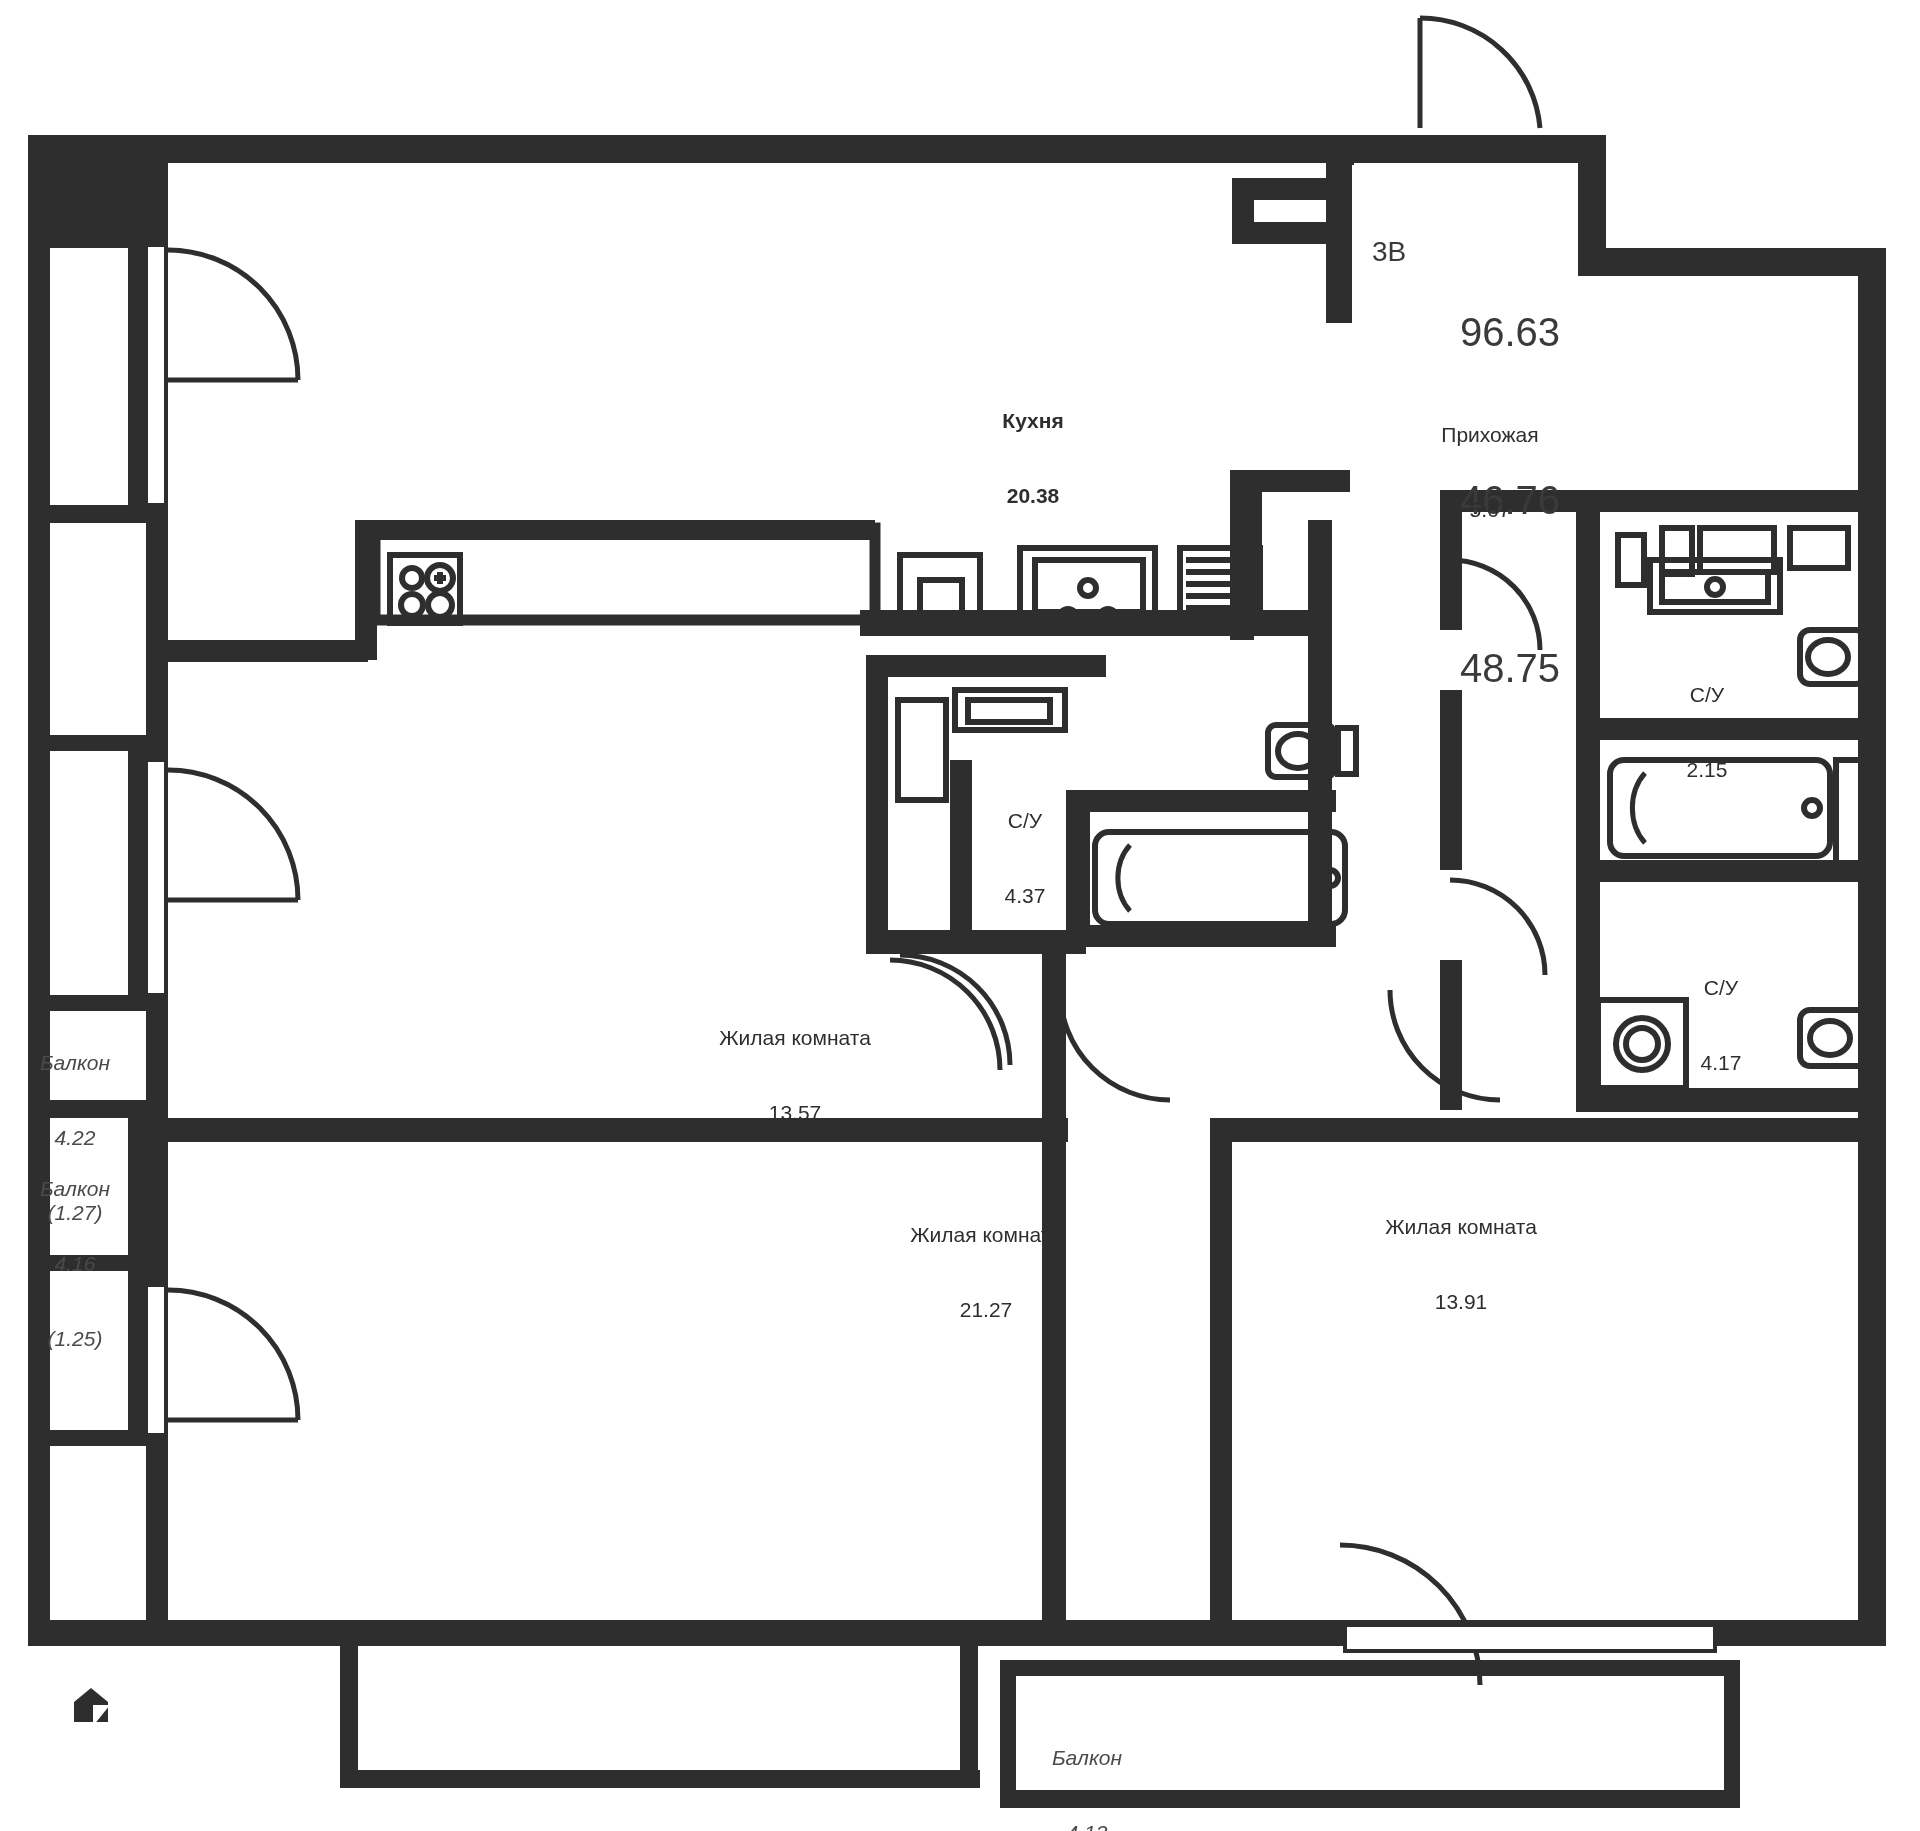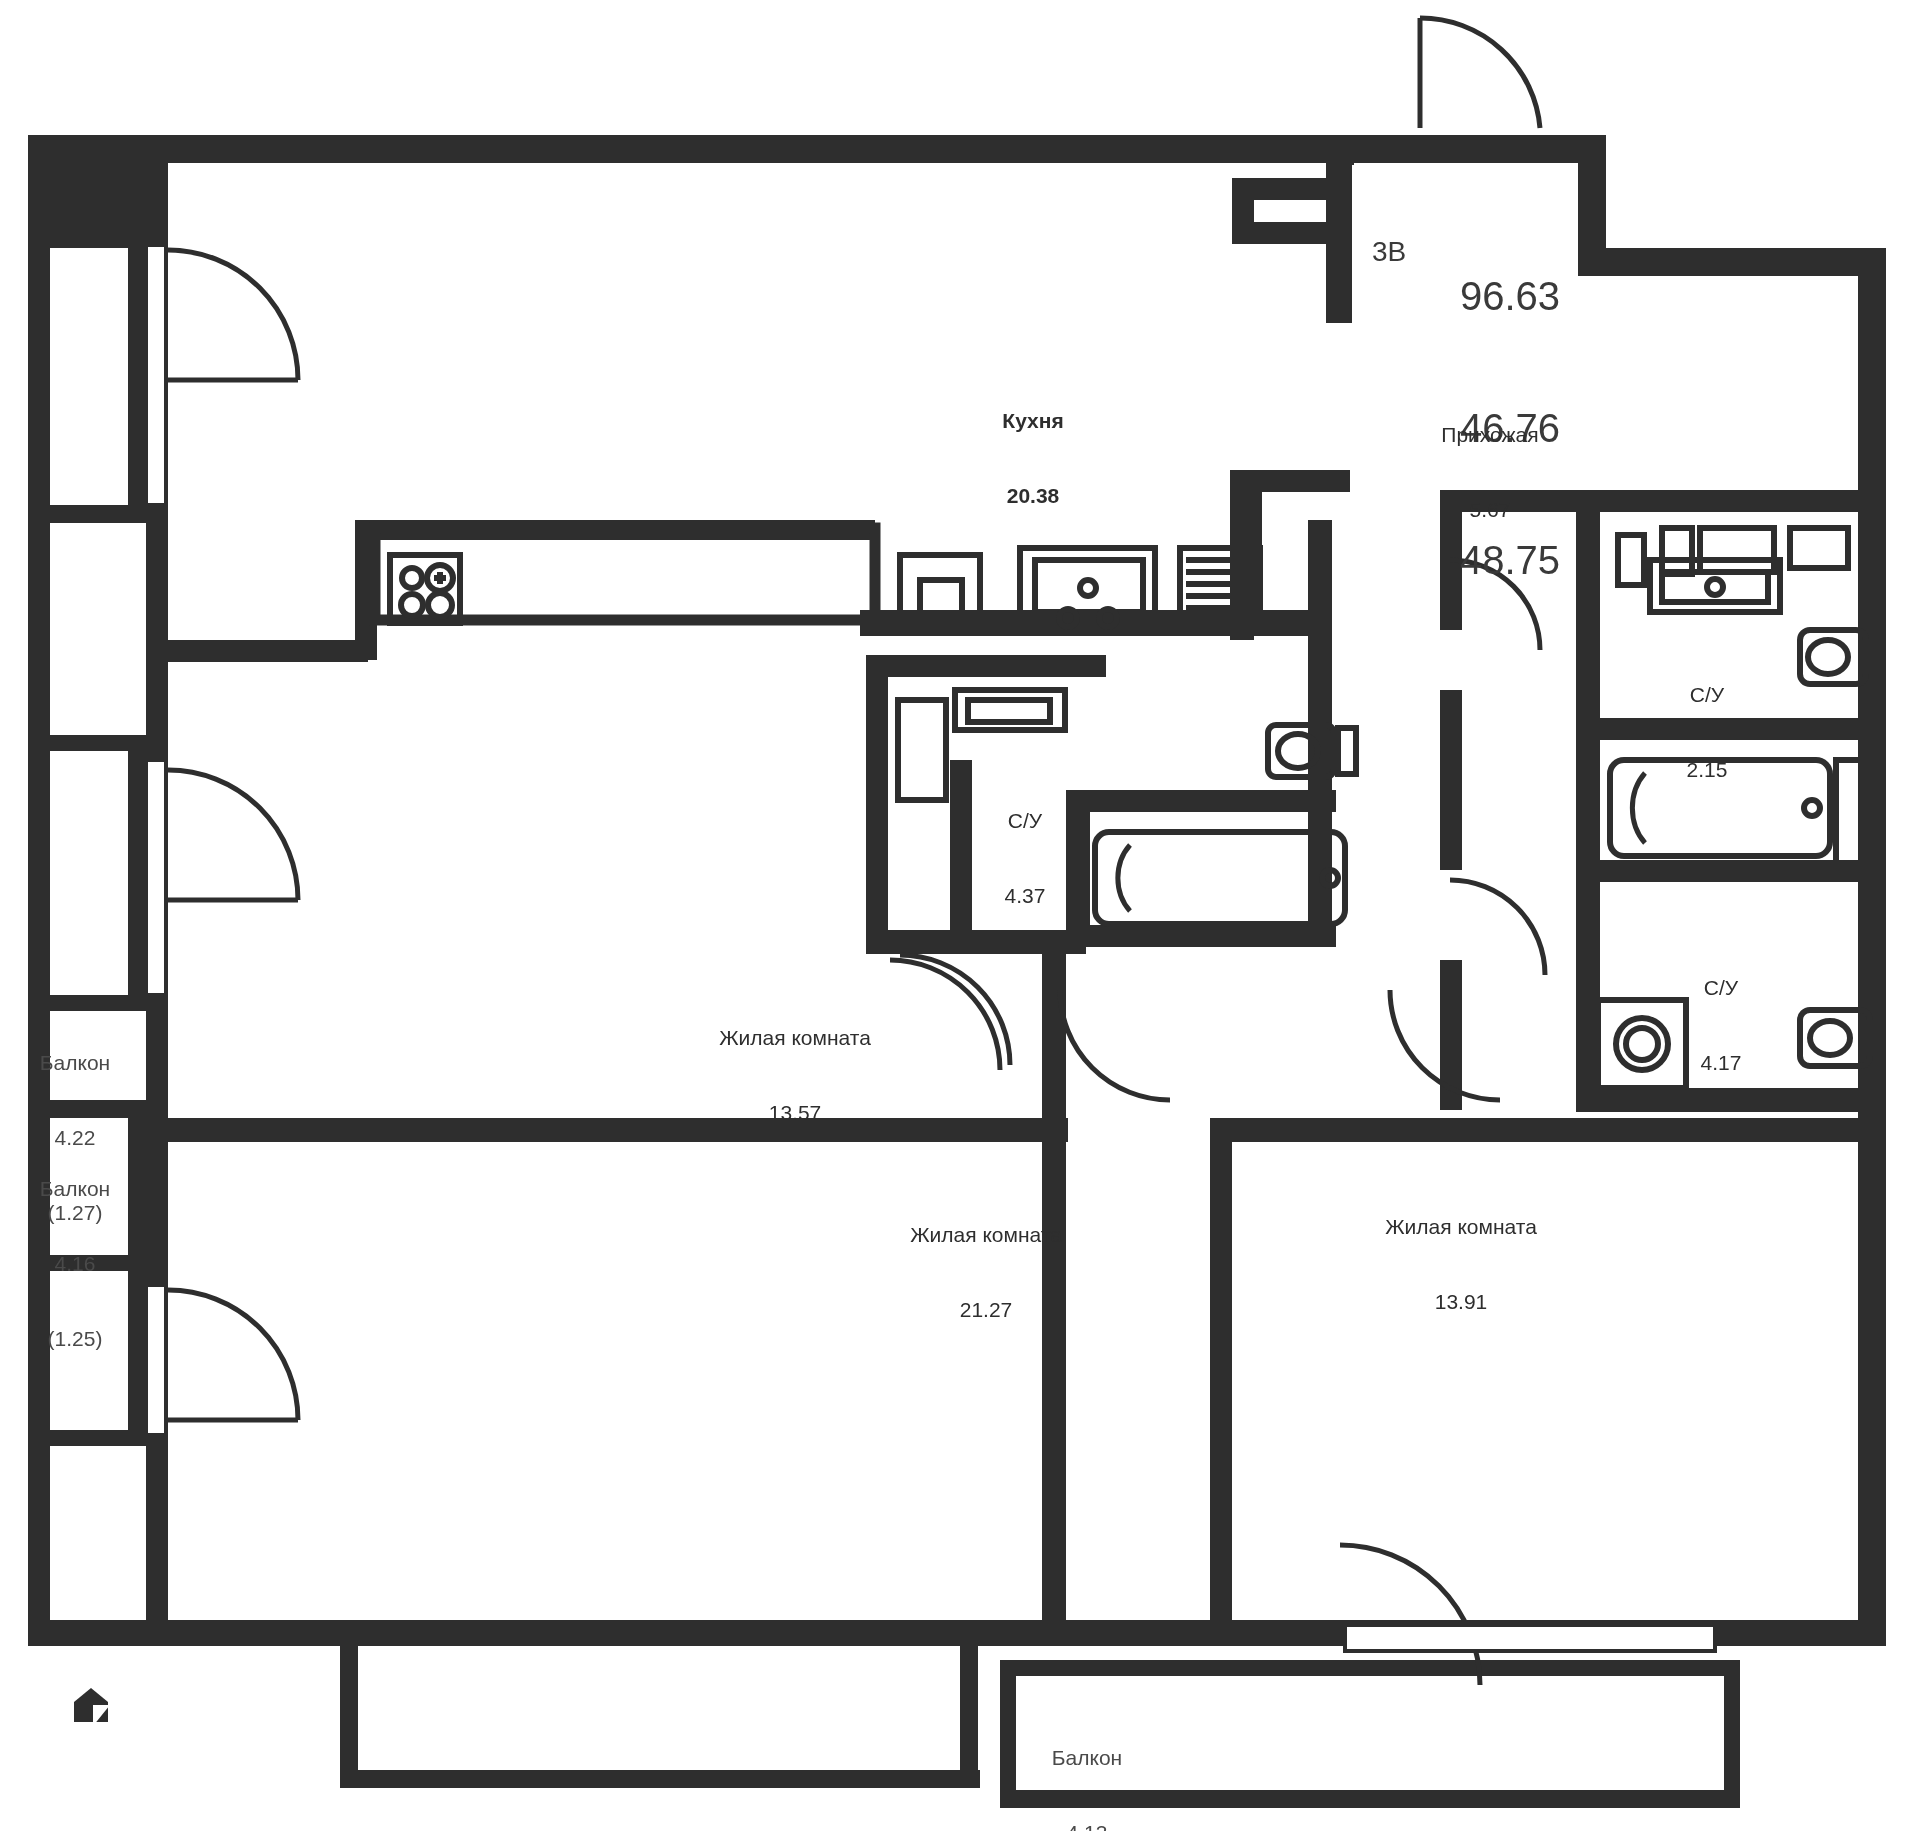--- a/index.html
+++ b/index.html
@@ -21,38 +21,38 @@
   .room-label .ln{display:block;}
   .stat-block{
     position:absolute;
     color:#3a3a3a;
     font-family:"Liberation Sans", sans-serif;
     font-size:40px;
     line-height:44px;
     text-align:right;
     white-space:pre;
   }
-  .stat-block .ln{display:block;}
+  .stat-block .ln{display:block;margin-top:36px;}
   .stat-type{
     position:absolute;
     color:#3a3a3a;
     font-family:"Liberation Sans", sans-serif;
     font-size:28px;
     line-height:44px;
   }
   .balcony-label{
     position:absolute;
     color:#4a4a4a;
     font-family:"Liberation Sans", sans-serif;
     font-size:21px;
     line-height:25px;
     text-align:center;
     white-space:pre;
   }
-  .balcony-label .ln{display:block;}
+  .balcony-label .ln{display:block;font-style:italic;}
 
   
   #logo{
     position:absolute;
     left:60px; top:1672px;
     display:flex; align-items:center; gap:14px;
   }
   #logo .mark{width:62px;height:62px;position:relative;}
   #logo .wordmark{
     font-family:"Liberation Sans", sans-serif;

